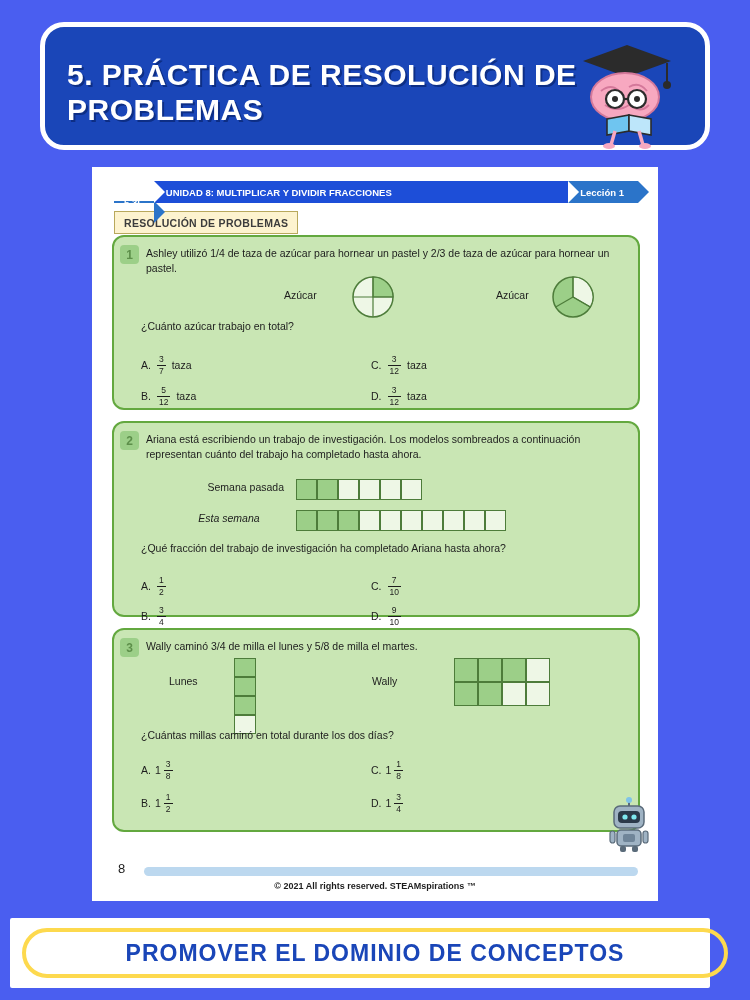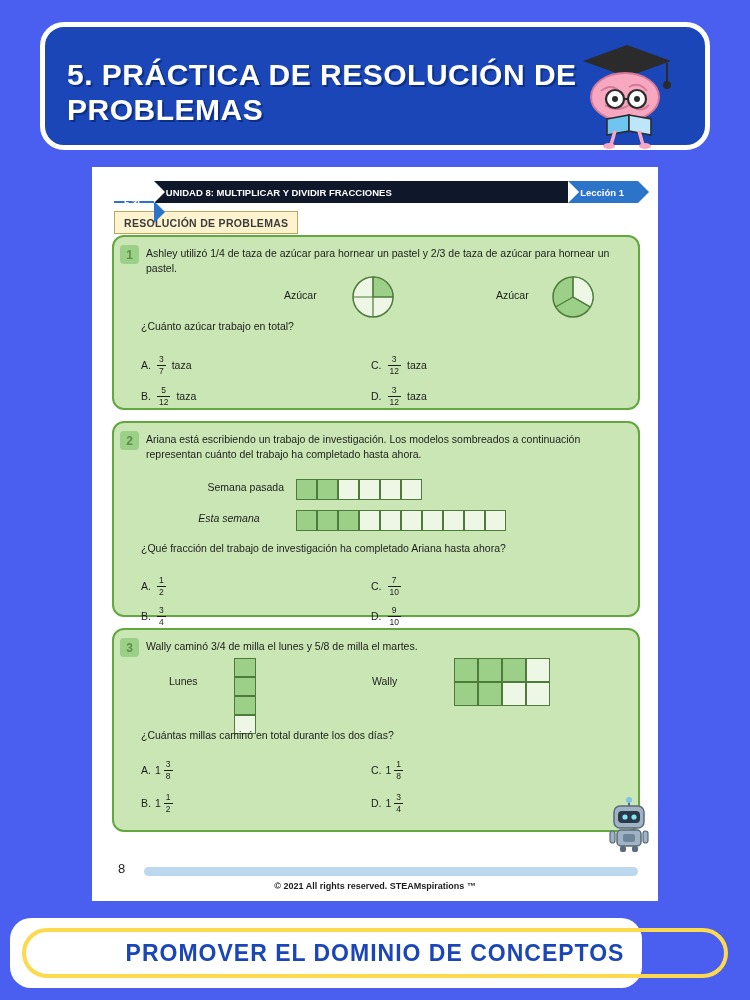--- a/index.html
+++ b/index.html
@@ -62,21 +62,21 @@
     font-weight: bold;
     color: #ffffff;
   }
   .crumb {
     position: relative;
     display: flex; align-items: center;
     padding: 0 14px 0 12px;
     white-space: nowrap;
   }
   .crumb.c1 { background: #2b74c9; padding-left: 10px; margin-top: 20px; }
-  .crumb.c2 { background: #0f172a; flex: 1; }
+  .crumb.c2 { background: #1d4ed8; flex: 1; }
   .crumb.c3 { background: #2b74c9; }
   .crumb.c1:after, .crumb.c2:after, .crumb.c3:after {
     content: "";
     position: absolute; right: -11px; top: 0;
     width: 0; height: 0;
     border-top: 11px solid transparent;
     border-bottom: 11px solid transparent;
     z-index: 2;
   }
   .crumb.c1:after { border-left: 11px solid #2b74c9; }
@@ -229,23 +229,23 @@
   .robot {
     position: absolute;
     right: 8px; bottom: 48px;
     width: 42px; height: 56px;
   }
 
   
   .footer-banner {
     position: absolute;
     left: 10px; top: 918px;
-    width: 632px; height: 70px;
+    width: 700px; height: 70px;
     background: #ffffff;
-    border-radius: 21px;
+    border-radius: 2px;
   }
   .footer-pill {
     position: absolute;
     left: 12px; top: 10px;
     width: 706px; height: 50px;
     border: 4px solid #fdd94e;
     border-radius: 26px;
     display: flex;
     align-items: center;
     justify-content: center;

